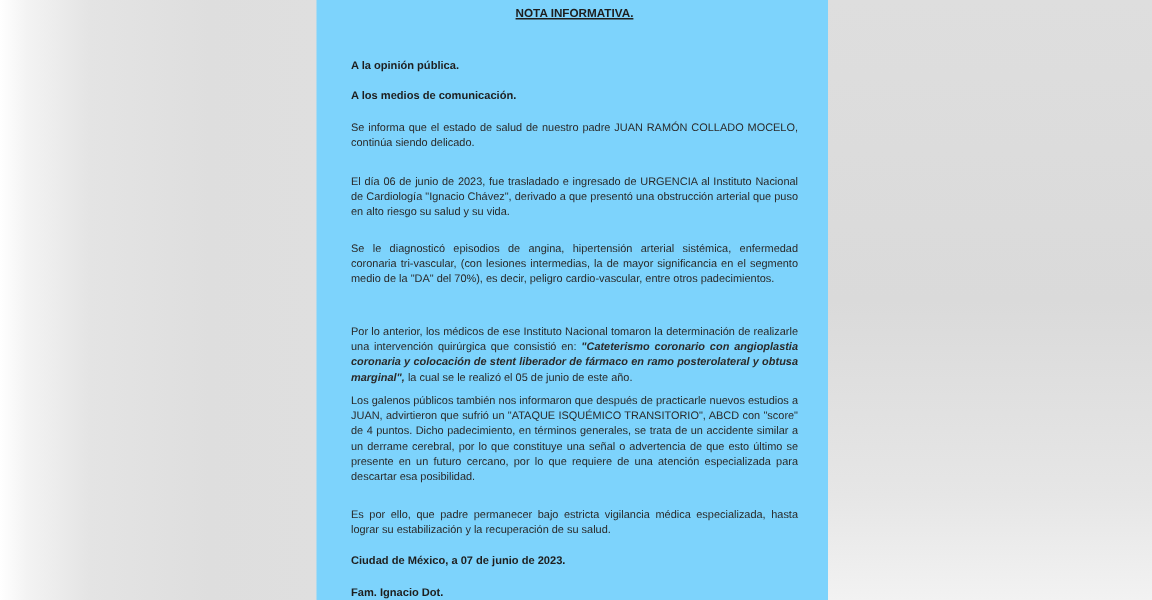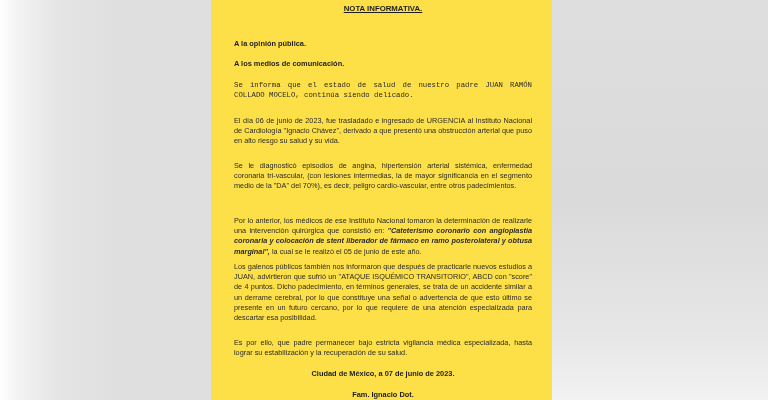--- a/index.html
+++ b/index.html
@@ -25,21 +25,21 @@
       left: 552px; top: 0;
       width: 216px; height: 400px;
       background: linear-gradient(180deg, #dedede 0px, #dadada 200px, #e6e6e6 330px, #f2f2f2 400px);
     }
     .page {
       position: absolute;
       left: 211px;
       top: 0;
       width: 341px;
       height: 400px;
-      background: #fde047;
+      background: #7dd3fc;
       overflow: hidden;
     }
     .content {
       position: absolute;
       left: 23px;
       top: 0;
       width: 298px;
       color: #2a2a2a;
       font-size: 7.3px;
       line-height: 10.2px;
@@ -70,41 +70,40 @@
       text-align-last: left;
     }
     .para b i, .para .proc {
       font-weight: bold;
       font-style: italic;
     }
     .center-bold {
       position: absolute;
       left: 0;
       width: 298px;
-      text-align: center;
       font-weight: bold;
       font-size: 7.4px;
       color: #1e1e1e;
     }
   </style>
 </head>
 <body>
 
 <div class="bg-left"></div>
 <div class="bg-right"></div>
 
 <div class="page">
   <div class="content">
 
     <div class="title">NOTA INFORMATIVA.</div>
 
     <div class="salutation" style="top:39px;">A la opinión pública.</div>
     <div class="salutation" style="top:59px;">A los medios de comunicación.</div>
 
-    <div class="para" style="top:80px;font-family:Liberation Mono, monospace;">Se informa que el estado de salud de nuestro padre JUAN RAMÓN COLLADO MOCELO, continúa siendo delicado.</div>
+    <div class="para" style="top:80px;">Se informa que el estado de salud de nuestro padre JUAN RAMÓN COLLADO MOCELO, continúa siendo delicado.</div>
 
     <div class="para" style="top:116px;">El día 06 de junio de 2023, fue trasladado e ingresado de URGENCIA al Instituto Nacional de Cardiología "Ignacio Chávez", derivado a que presentó una obstrucción arterial que puso en alto riesgo su salud y su vida.</div>
 
     <div class="para" style="top:161px;">Se le diagnosticó episodios de angina, hipertensión arterial sistémica, enfermedad coronaria tri-vascular, (con lesiones intermedias, la de mayor significancia en el segmento medio de la "DA" del 70%), es decir, peligro cardio-vascular, entre otros padecimientos.</div>
 
     <div class="para" style="top:216px;">
       <span>Por lo anterior, los médicos de ese Instituto Nacional tomaron la determinación de realizarle una intervención quirúrgica que consistió en: </span><span class="proc">"Cateterismo coronario con angioplastia coronaria y colocación de stent liberador de fármaco en ramo posterolateral y obtusa marginal",</span><span> la cual se le realizó el 05 de junio de este año.</span>
     </div>
 
     <div class="para" style="top:262px;">Los galenos públicos también nos informaron que después de practicarle nuevos estudios a JUAN, advirtieron que sufrió un "ATAQUE ISQUÉMICO TRANSITORIO", ABCD con "score" de 4 puntos. Dicho padecimiento, en términos generales, se trata de un accidente similar a un derrame cerebral, por lo que constituye una señal o advertencia de que esto último se presente en un futuro cercano, por lo que requiere de una atención especializada para descartar esa posibilidad.</div>

